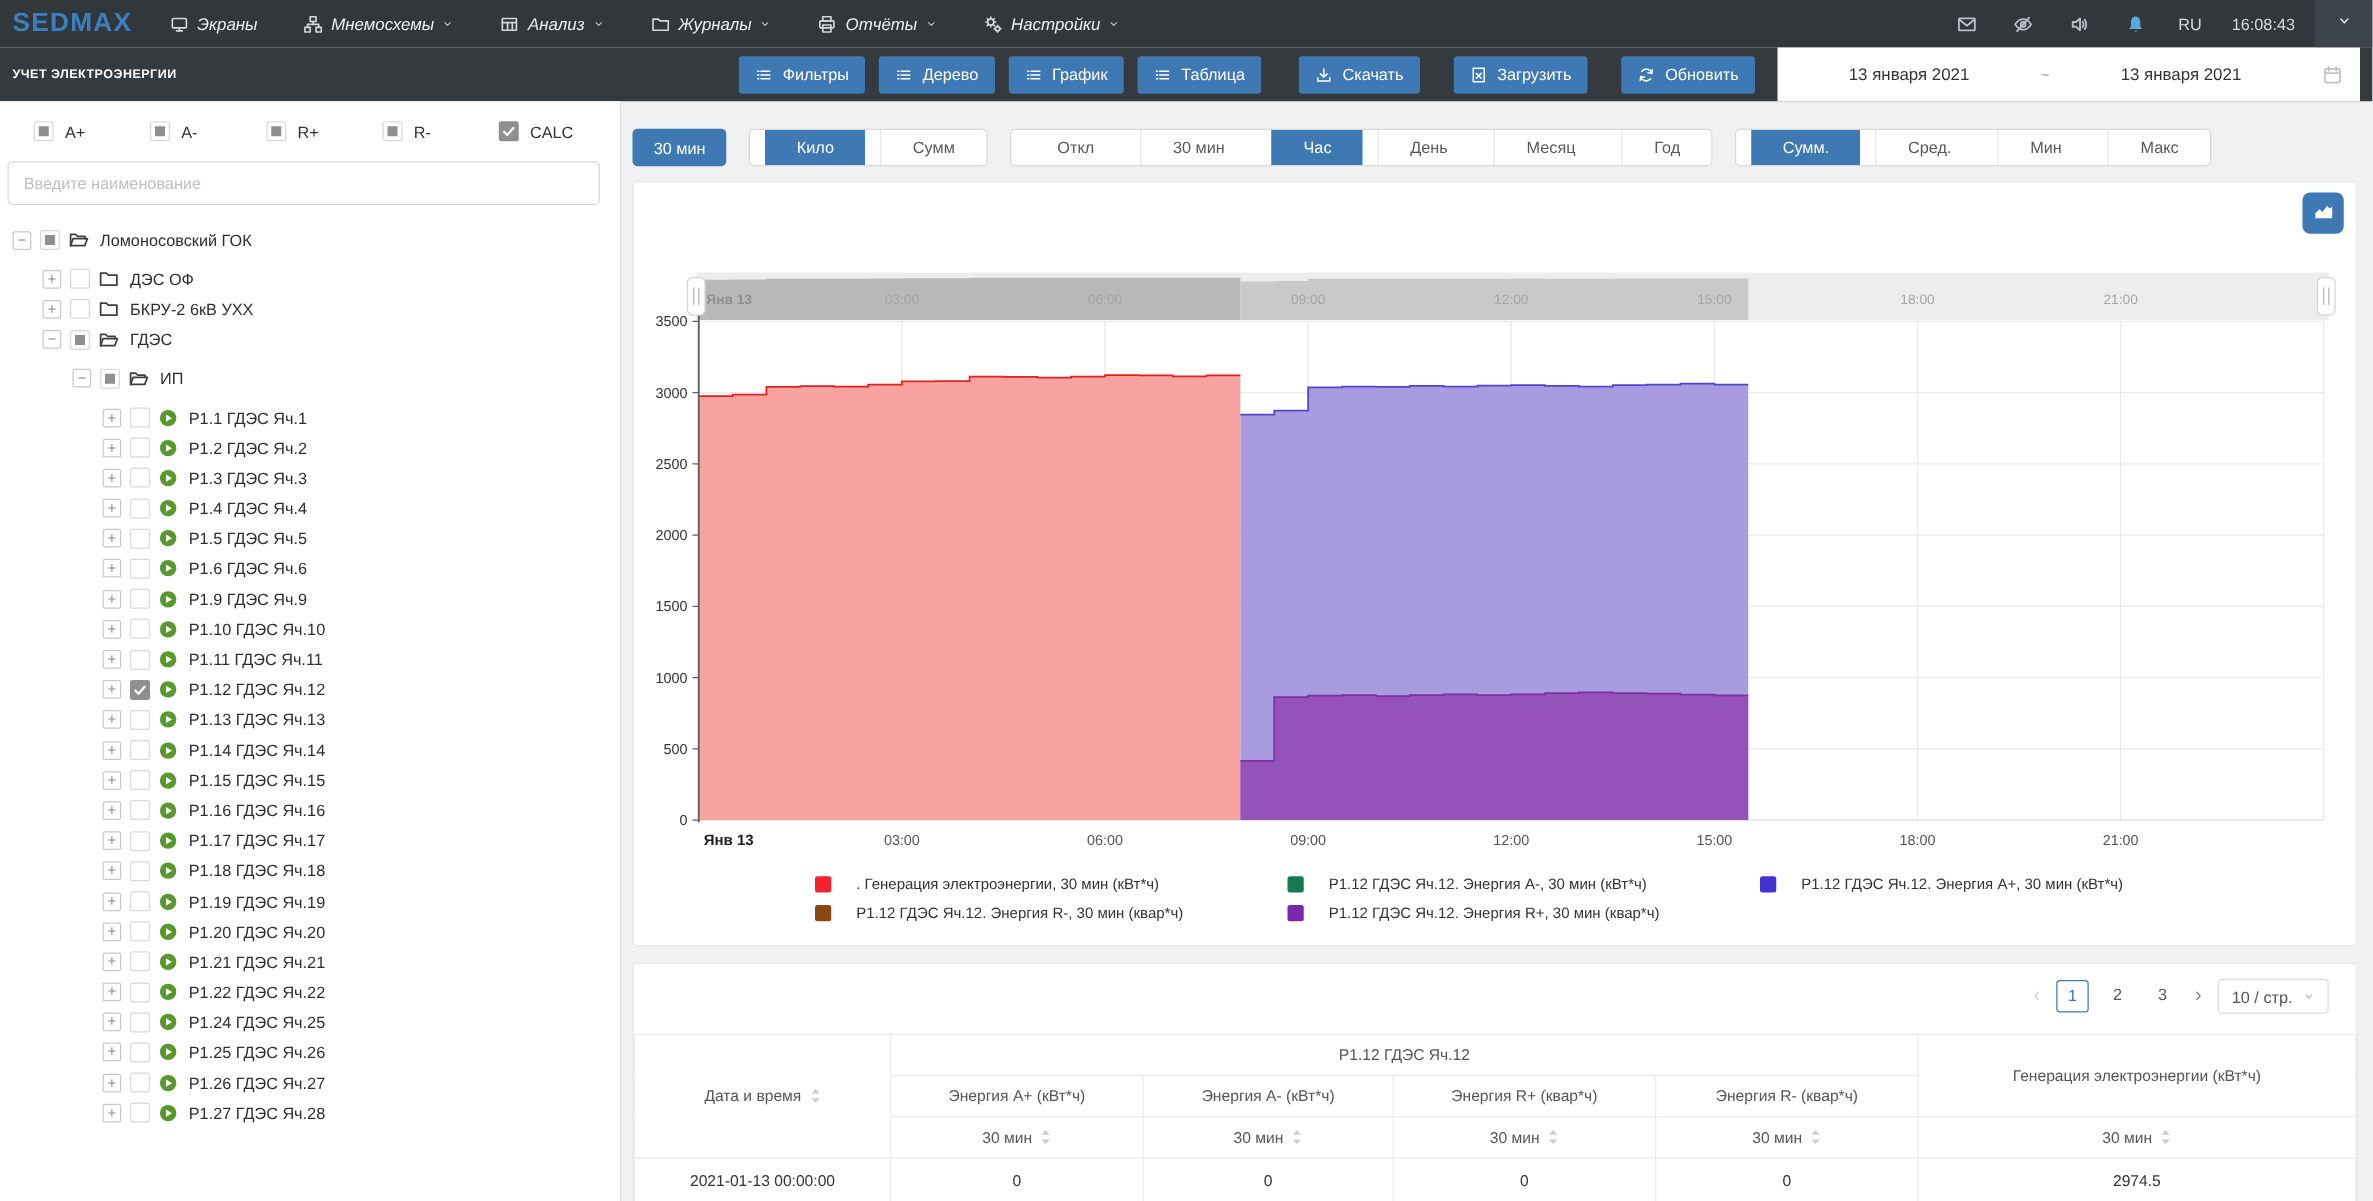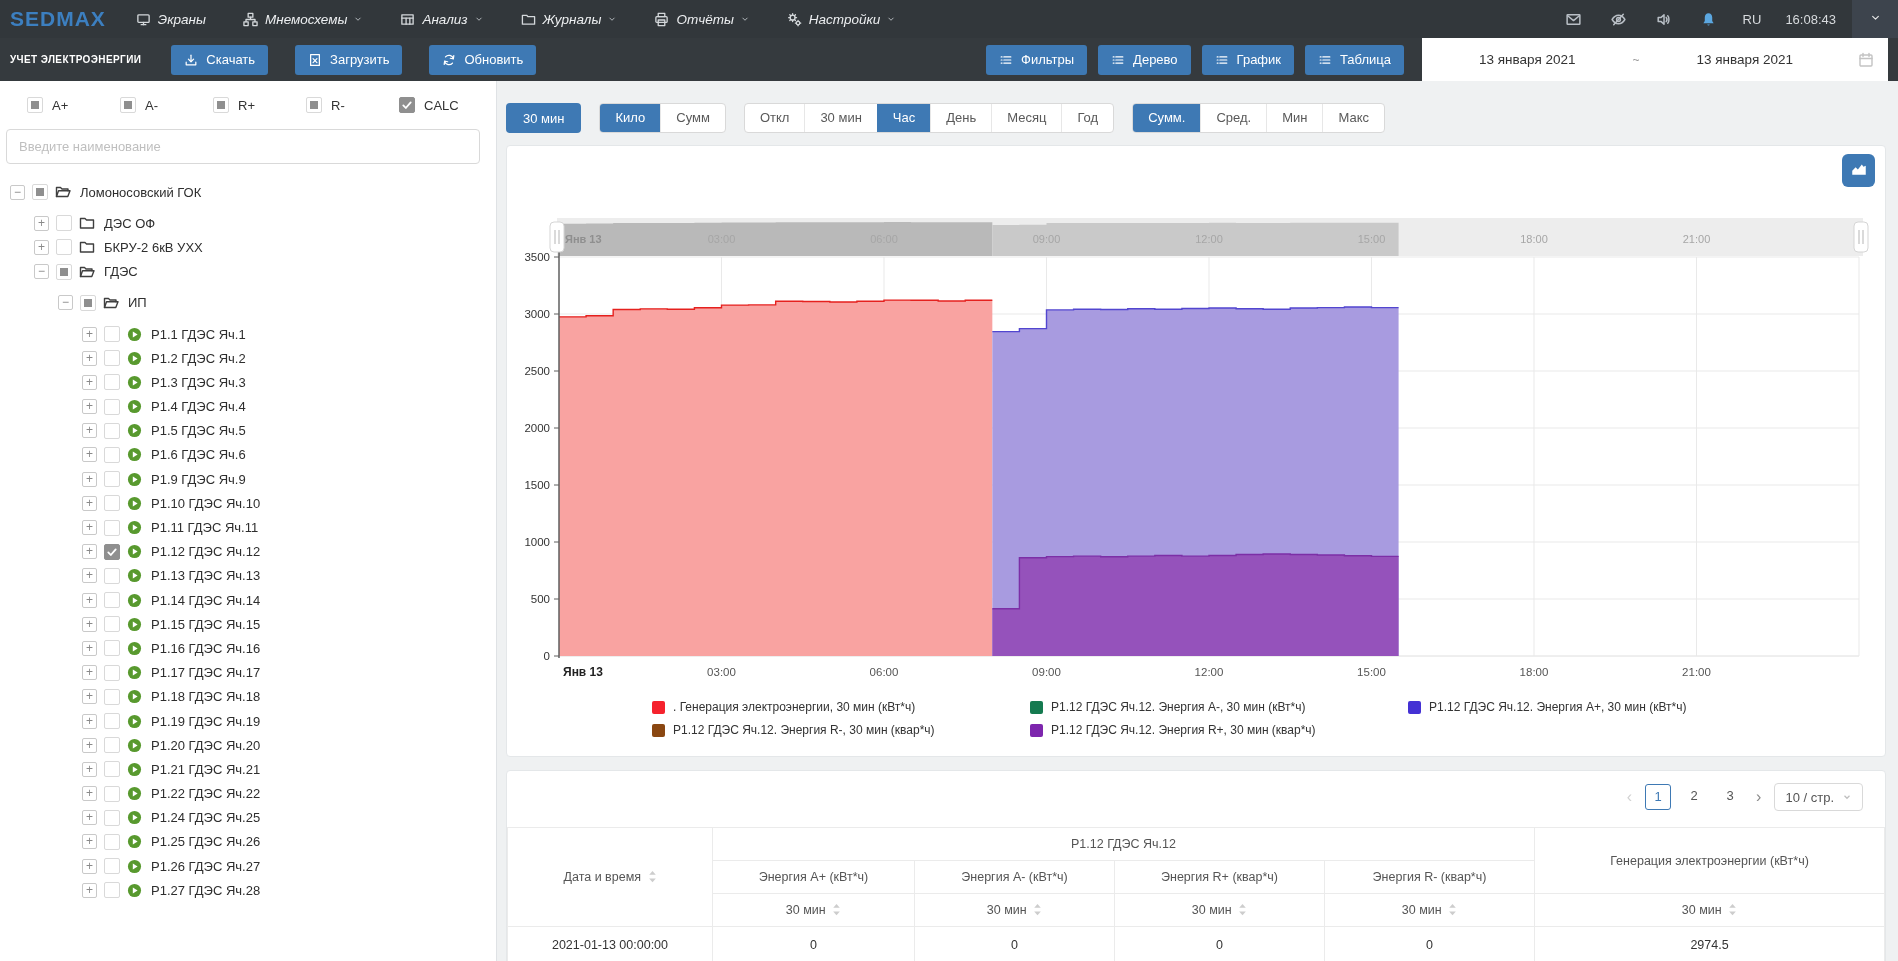--- a/index.html
+++ b/index.html
@@ -59,30 +59,30 @@
   .tree-ic { display:flex; flex:none; }
   .tree-ic.folder { color:#3f3f3f; }
   .tree-label { margin-left:2px; white-space:nowrap; }
 
   
   .right { position:absolute; left:498px; top:81px; right:0; bottom:0; }
   .toolbar-row { margin:22px 12px 0 8px; display:flex; gap:18px; align-items:center; }
   .btn-interval { background:#3e79b4; color:#fff; border:none; border-radius:4px; height:30px; padding:0 17px;
     font-size:13px; font-family:inherit; cursor:pointer; }
   .seg-group { border:1px solid #d9d9d9; border-radius:4px; overflow:hidden; background:#fff; display:flex; height:30px; }
-  .seg { padding:0 15px; line-height:28px; font-size:13px; color:#595959; cursor:pointer; white-space:nowrap; }
+  .seg { padding:0 25px; line-height:28px; font-size:13px; color:#595959; cursor:pointer; white-space:nowrap;margin-left:12px; }
   .seg + .seg { border-left:1px solid #e7e7e7; }
   .seg.active { background:#3e79b4; color:#fff; border-color:transparent; }
   .card { background:#fff; border:1px solid #e4e7e9; border-radius:4px; position:relative; }
   .chart-card { margin:12px 12px 0 8px; height:612px; }
   .chart-btn { position:absolute; top:8px; right:10px; width:33px; height:33px; background:#3e79b4; border:none;
     border-radius:6px; color:#fff; display:flex; align-items:center; justify-content:center; cursor:pointer; }
   #chart-svg { display:block; }
   .legend-row { display:flex; padding-left:145px; font-size:12px; color:#333; margin-top:9px; }
-  .legend-item { width:378px; display:flex; align-items:center; gap:8px; cursor:pointer; }
+  .legend-item { width:378px; display:flex; align-items:center; gap:20px; cursor:pointer; }
   .legend-item .sw { width:13px; height:13px; border-radius:2px; flex:none; }
 
   
   .bottom-card { margin:13px 12px 0 8px; height:260px; padding-top:12px; }
   .pag-row { display:flex; justify-content:flex-end; align-items:center; gap:10px; padding-right:22px; height:28px; }
   .pg-arrow { color:#8a8a8a; font-size:16px; cursor:pointer; padding:0 3px; }
   .pg-arrow.disabled { color:#d2d2d2; }
   .pg-num { min-width:26px; height:26px; line-height:24px; text-align:center; font-size:13px; color:#555; cursor:pointer; border-radius:3px; }
   .pg-num.active { border:1px solid #3e79b4; color:#3e79b4; background:#fff; }
   .pg-size { display:flex; align-items:center; gap:8px; border:1px solid #d9d9d9; border-radius:4px; height:28px;
@@ -220,52 +220,20 @@
     <span class="caret-box" id="caret-box">
         <span><svg width="13" height="13" viewBox="0 0 16 16" fill="none" stroke="currentColor" stroke-width="1.4" stroke-linecap="round" stroke-linejoin="round">
             <polyline points="4.5,6.5 8,10 11.5,6.5"></polyline>
           </svg></span>
       </span>
   </div>
 </div>
 
 <div class="subbar">
   <div class="page-title">УЧЕТ ЭЛЕКТРОЭНЕРГИИ</div>
-  <div id="hdr-btns-2">
-      <button class="btn-blue">
-        <span class="btn-ic">
-          <svg width="14" height="14" viewBox="0 0 16 16" fill="none" stroke="currentColor" stroke-width="1.4" stroke-linecap="round" stroke-linejoin="round">
-            <line x1="8" y1="2.5" x2="8" y2="9.5"></line>
-            <polyline points="5,7 8,10 11,7"></polyline>
-            <path d="M2.5 10.5 V13.5 H13.5 V10.5"></path>
-          </svg>
-        </span>
-        <span>Скачать</span>
-      </button>
-      <button class="btn-blue">
-        <span class="btn-ic">
-          <svg width="14" height="14" viewBox="0 0 16 16" fill="none" stroke="currentColor" stroke-width="1.4" stroke-linecap="round" stroke-linejoin="round">
-            <rect x="3" y="1.8" width="10" height="12.4"></rect>
-            <line x1="5.8" y1="6.5" x2="10.2" y2="11"></line>
-            <line x1="10.2" y1="6.5" x2="5.8" y2="11"></line>
-          </svg>
-        </span>
-        <span>Загрузить</span>
-      </button>
-      <button class="btn-blue">
-        <span class="btn-ic">
-          <svg width="14" height="14" viewBox="0 0 16 16" fill="none" stroke="currentColor" stroke-width="1.4" stroke-linecap="round" stroke-linejoin="round">
-            <path d="M13 6.5 A5.2 5.2 0 0 0 4 4.5 M3 9.5 A5.2 5.2 0 0 0 12 11.5"></path>
-            <polyline points="13.5,3 13,6.6 9.5,6"></polyline>
-            <polyline points="2.5,13 3,9.4 6.5,10"></polyline>
-          </svg>
-        </span>
-        <span>Обновить</span>
-      </button>
-    </div>
   <div id="hdr-btns-1">
       <button class="btn-blue">
         <span class="btn-ic">
           <svg width="14" height="14" viewBox="0 0 16 16" fill="none" stroke="currentColor" stroke-width="1.4" stroke-linecap="round" stroke-linejoin="round">
             <line x1="5.5" y1="4.5" x2="13.5" y2="4.5"></line>
             <line x1="5.5" y1="8" x2="13.5" y2="8"></line>
             <line x1="5.5" y1="11.5" x2="13.5" y2="11.5"></line>
             <line x1="2.5" y1="4.5" x2="3.5" y2="4.5"></line>
             <line x1="2.5" y1="8" x2="3.5" y2="8"></line>
             <line x1="2.5" y1="11.5" x2="3.5" y2="11.5"></line>
@@ -304,20 +272,52 @@
           <svg width="14" height="14" viewBox="0 0 16 16" fill="none" stroke="currentColor" stroke-width="1.4" stroke-linecap="round" stroke-linejoin="round">
             <line x1="5.5" y1="4.5" x2="13.5" y2="4.5"></line>
             <line x1="5.5" y1="8" x2="13.5" y2="8"></line>
             <line x1="5.5" y1="11.5" x2="13.5" y2="11.5"></line>
             <line x1="2.5" y1="4.5" x2="3.5" y2="4.5"></line>
             <line x1="2.5" y1="8" x2="3.5" y2="8"></line>
             <line x1="2.5" y1="11.5" x2="3.5" y2="11.5"></line>
           </svg>
         </span>
         <span>Таблица</span>
+      </button>
+    </div>
+  <div id="hdr-btns-2">
+      <button class="btn-blue">
+        <span class="btn-ic">
+          <svg width="14" height="14" viewBox="0 0 16 16" fill="none" stroke="currentColor" stroke-width="1.4" stroke-linecap="round" stroke-linejoin="round">
+            <line x1="8" y1="2.5" x2="8" y2="9.5"></line>
+            <polyline points="5,7 8,10 11,7"></polyline>
+            <path d="M2.5 10.5 V13.5 H13.5 V10.5"></path>
+          </svg>
+        </span>
+        <span>Скачать</span>
+      </button>
+      <button class="btn-blue">
+        <span class="btn-ic">
+          <svg width="14" height="14" viewBox="0 0 16 16" fill="none" stroke="currentColor" stroke-width="1.4" stroke-linecap="round" stroke-linejoin="round">
+            <rect x="3" y="1.8" width="10" height="12.4"></rect>
+            <line x1="5.8" y1="6.5" x2="10.2" y2="11"></line>
+            <line x1="10.2" y1="6.5" x2="5.8" y2="11"></line>
+          </svg>
+        </span>
+        <span>Загрузить</span>
+      </button>
+      <button class="btn-blue">
+        <span class="btn-ic">
+          <svg width="14" height="14" viewBox="0 0 16 16" fill="none" stroke="currentColor" stroke-width="1.4" stroke-linecap="round" stroke-linejoin="round">
+            <path d="M13 6.5 A5.2 5.2 0 0 0 4 4.5 M3 9.5 A5.2 5.2 0 0 0 12 11.5"></path>
+            <polyline points="13.5,3 13,6.6 9.5,6"></polyline>
+            <polyline points="2.5,13 3,9.4 6.5,10"></polyline>
+          </svg>
+        </span>
+        <span>Обновить</span>
       </button>
     </div>
   <div class="date-box">
     <span class="d">13 января 2021</span>
     <span class="sep">~</span>
     <span class="d">13 января 2021</span>
     <span class="cal" id="cal-ic">
         <svg width="16" height="16" viewBox="0 0 16 16" fill="none" stroke="currentColor" stroke-width="1.4" stroke-linecap="round" stroke-linejoin="round">
           <rect x="2" y="3" width="12" height="11" rx="1"></rect>
           <line x1="2" y1="6.5" x2="14" y2="6.5"></line>

